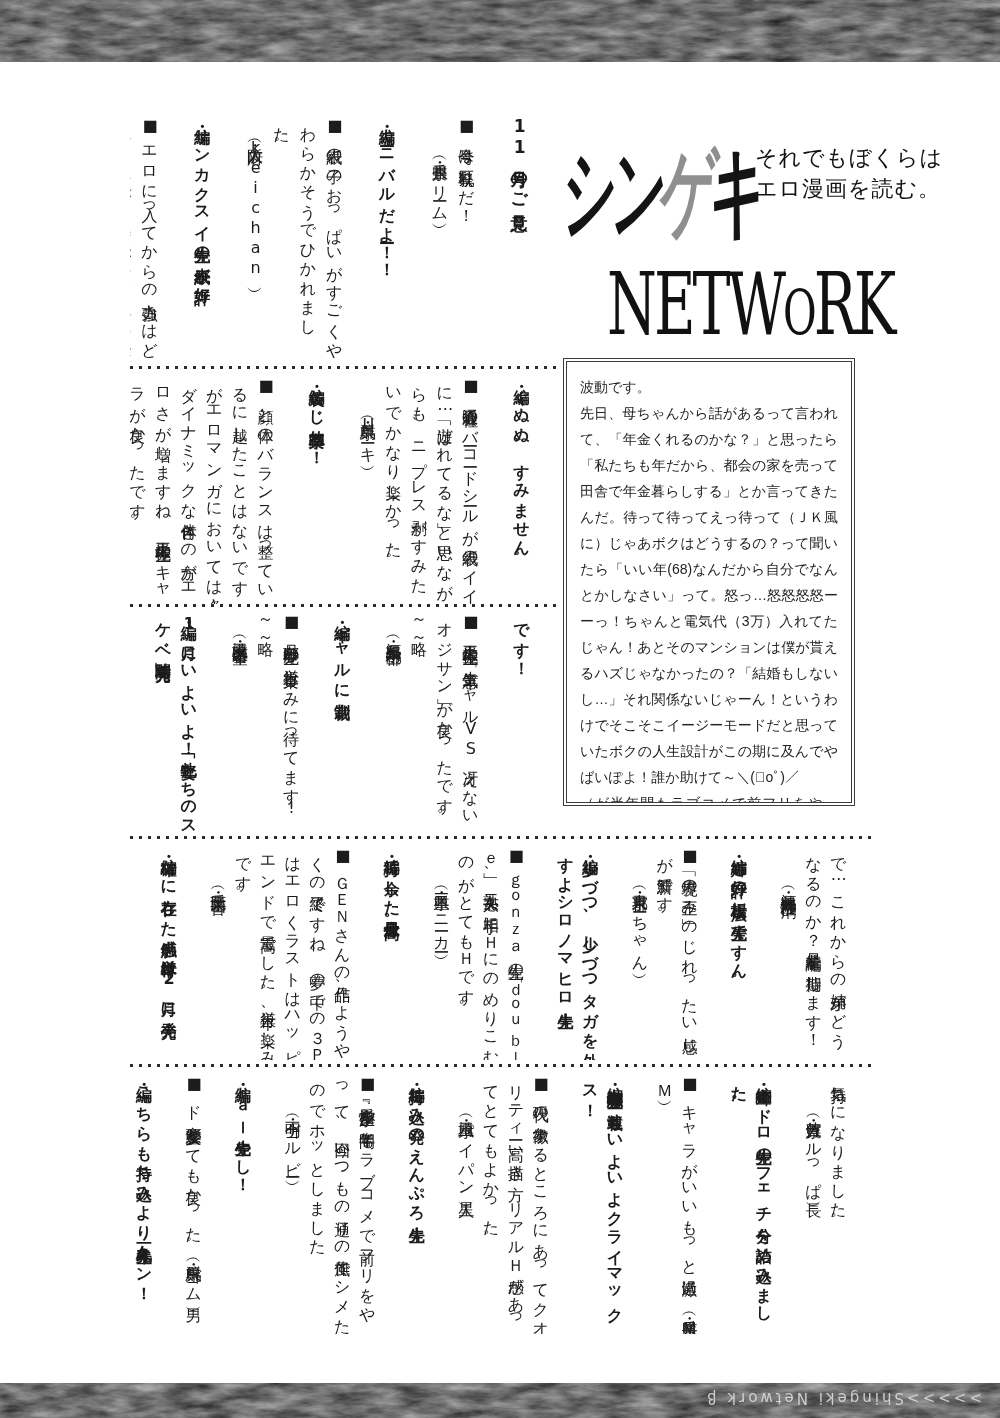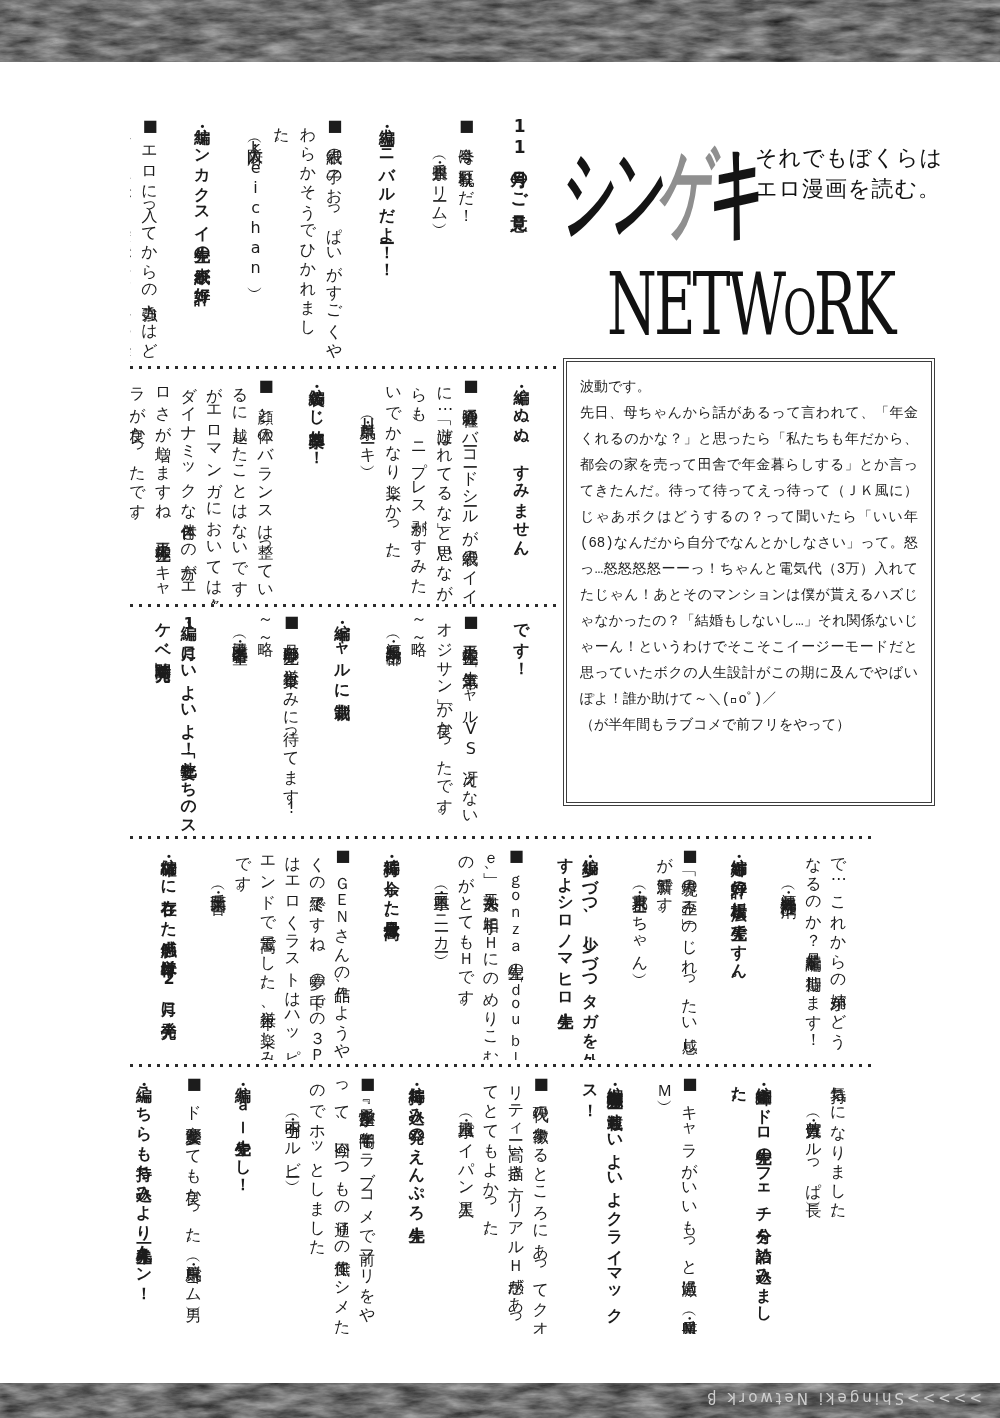--- a/index.html
+++ b/index.html
@@ -44,23 +44,23 @@
   #band5{left:130px;top:1074px;width:745px;height:260px;line-height:1.55;}
 
   .dotted{position:absolute;height:3px;
     background:repeating-linear-gradient(to right,#2b2b2b 0 3px,transparent 3px 9px);}
   #dot1{left:130px;top:366px;width:426px;}
   #dot2{left:130px;top:604px;width:426px;}
   #dot3{left:130px;top:836px;width:745px;}
   #dot4{left:130px;top:1064px;width:745px;}
 
   
-  #letter-box{position:absolute;left:563px;top:358px;width:372px;height:448px;
+  #letter-box{position:absolute;left:563px;top:358px;width:292px;height:448px;
     box-sizing:border-box;border:4px double #3d3d3d;padding:12px 13px 8px 13px;
-    font-family:Liberation Mono, monospace;font-size:14px;line-height:26px;color:#222;
+    font-family:Liberation Sans, sans-serif;font-size:14px;line-height:26px;color:#222;
     text-align:justify;overflow:hidden;}
   #letter-box p{margin:0;}
 </style>
 </head>
 <body>
 
 <div id="page">
 
   <div id="top-bar" class="noise-bar">
     <svg width="1000" height="62" xmlns="http://www.w3.org/2000/svg">

